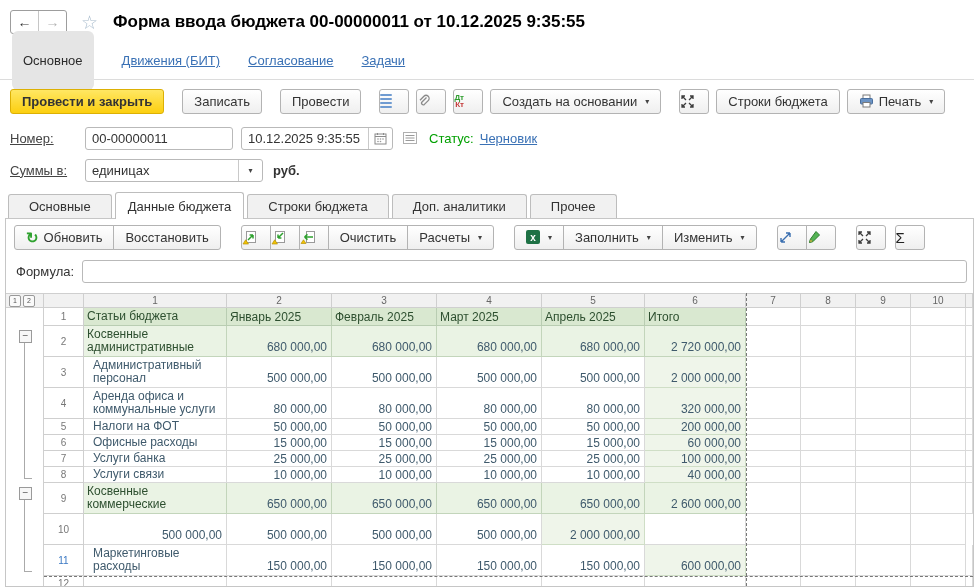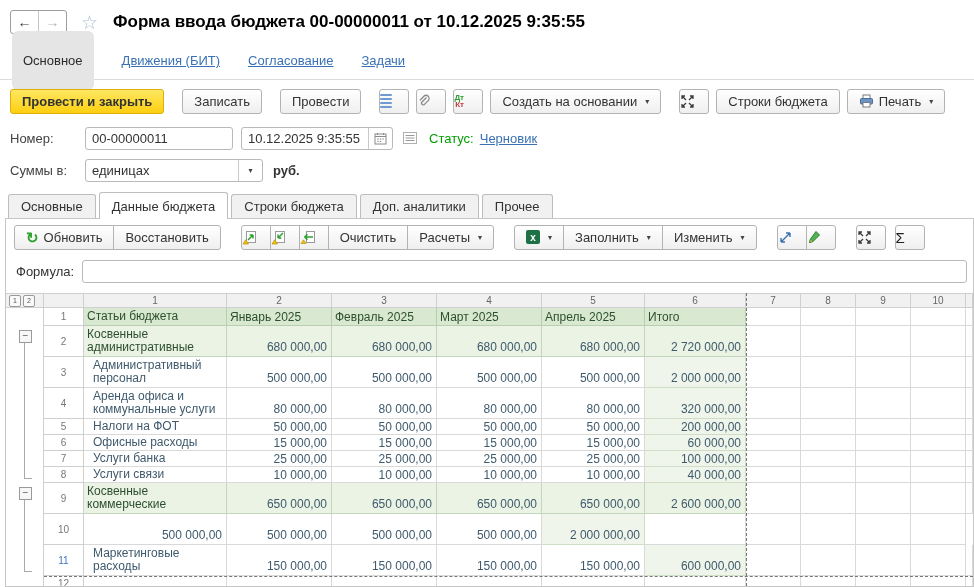--- a/index.html
+++ b/index.html
@@ -36,38 +36,38 @@
   .listicon{width:12px;display:flex;flex-direction:column;gap:2px;}
   .lb{height:2px;background:#6f9bd1;border-radius:1px;}
   .dtkt{display:flex;flex-direction:column;line-height:7px;}
   .dt{color:#2f9e2f;font-weight:bold;font-size:8px;text-align:left;}
   .kt{color:#c43b3b;font-weight:bold;font-size:8px;text-align:right;}
   .xl{width:14px;height:14px;background:#1e7145;border-radius:2px;color:#fff;font-weight:bold;font-size:10px;
       display:flex;align-items:center;justify-content:center;}
 
   
   .frow{display:flex;align-items:center;padding:0 10px;height:32px;box-sizing:border-box;}
-  .flab{width:75px;color:#444;}
+  .flab{width:75px;color:#444;text-decoration:underline;}
   .inp{height:23px;border:1px solid #b9b9b9;border-radius:3px;padding:0 6px;color:#333;background:#fff;
        box-sizing:border-box;font:13px "Liberation Sans",sans-serif;}
   .num-inp{width:148px;}
   .wrapfld{display:flex;border:1px solid #b9b9b9;border-radius:3px;height:23px;box-sizing:border-box;background:#fff;align-items:stretch;}
   .date-wrap{margin-left:8px;width:152px;}
   .fldtxt{padding:0 6px;display:flex;align-items:center;flex:1;white-space:nowrap;}
   .fldbtn{width:23px;border-left:1px solid #c9c9c9;display:flex;align-items:center;justify-content:center;cursor:pointer;}
   .sel-wrap{width:178px;}
   .selbtn{font-size:8px;color:#444;}
   .mini{margin-left:10px;display:flex;align-items:center;cursor:pointer;}
   .status-lab{color:#00a000;margin-left:12px;}
   .status-val{color:#3a71b5;text-decoration:underline;margin-left:6px;cursor:pointer;}
   .rub{font-weight:bold;margin-left:10px;}
 
   
   .ptabs{display:flex;align-items:flex-end;padding:4px 0 0 8px;height:32px;box-sizing:border-box;position:relative;z-index:2;}
-  .ptab{background:#f1f1f1;border:1px solid #bdbdbd;border-bottom:none;padding:4px 12px;border-radius:3px 3px 0 0;
+  .ptab{background:#f1f1f1;border:1px solid #bdbdbd;border-bottom:none;padding:4px 20px;border-radius:3px 3px 0 0;
         margin-right:3px;color:#333;cursor:pointer;position:relative;z-index:1;}
   .ptab.act{background:#fff;padding:6px 12px 5px;z-index:3;margin-bottom:-1px;}
 
   
   .panel{margin-left:5px;border:1px solid #c6c6c6;height:369px;box-sizing:border-box;position:relative;background:#fff;z-index:1;}
   .cb2{display:flex;align-items:center;gap:9px;padding:5px 8px;height:36px;box-sizing:border-box;}
   .frm{display:flex;align-items:center;gap:8px;padding:0 6px 6px 10px;height:38px;box-sizing:border-box;}
   .frm .inp{flex:1;}
 
   

